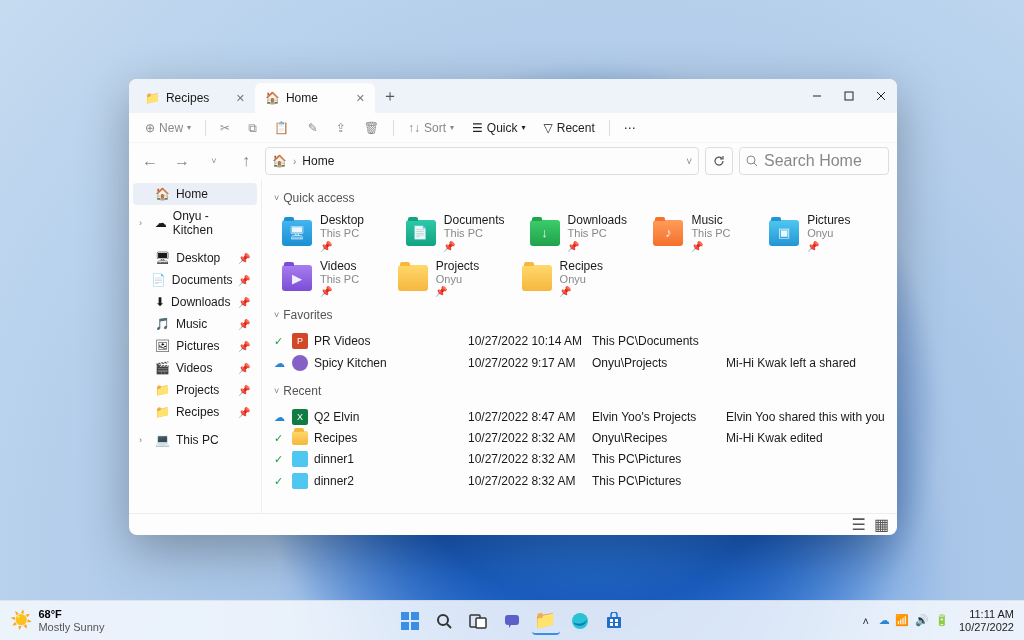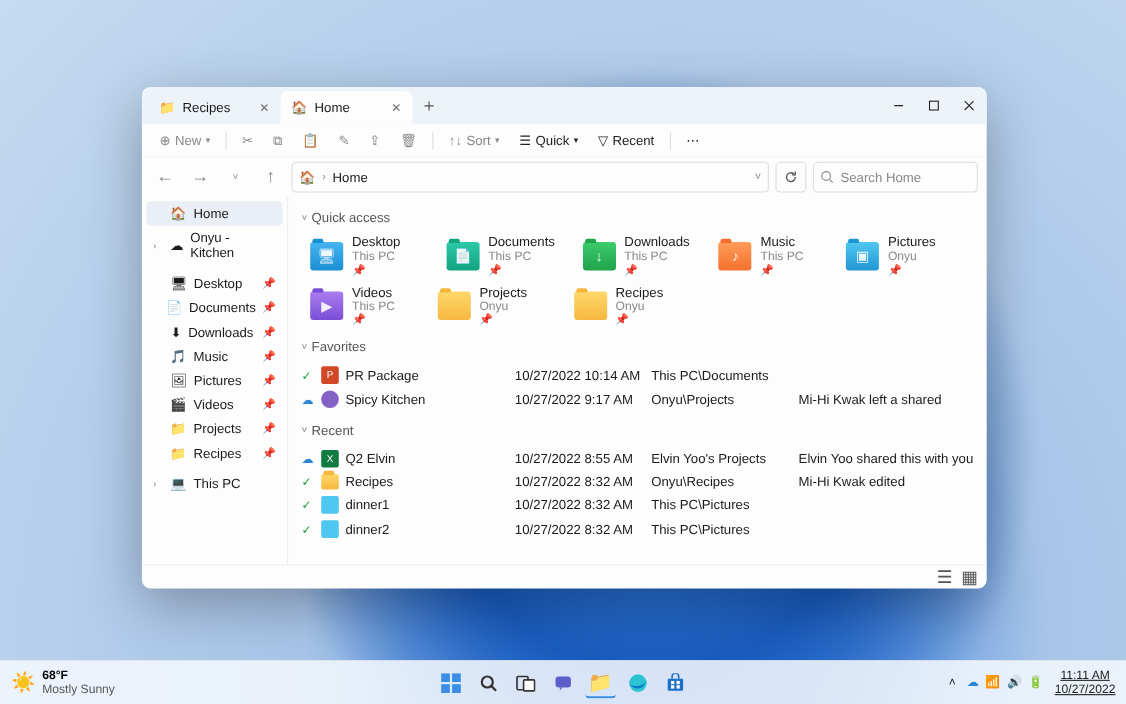--- a/index.html
+++ b/index.html
@@ -19,21 +19,21 @@
   .toolbar{height:30px;display:flex;align-items:center;padding:0 8px;gap:2px;border-bottom:1px solid rgba(0,0,0,.03);}
   .tbtn{padding:4px 8px;border-radius:4px;font-size:12px;color:#888;display:flex;align-items:center;gap:4px;}
   .tbtn.enabled{color:#222;}
   .sep{width:1px;height:16px;background:#ddd;margin:0 4px;}
   
   .addrrow{height:36px;display:flex;align-items:center;padding:0 8px;gap:6px;}
   .navarrow{width:26px;height:26px;display:flex;align-items:center;justify-content:center;color:#888;border-radius:4px;}
   .addrbar{flex:1;height:28px;border:1px solid #ddd;border-radius:4px;display:flex;align-items:center;padding:0 6px;gap:6px;font-size:12px;}
   .addrbar .chev{color:#888;font-size:10px;}
   .refresh{width:28px;height:28px;border:1px solid #ddd;border-radius:4px;display:flex;align-items:center;justify-content:center;}
-  .search{width:150px;height:28px;border:1px solid #ddd;border-radius:4px;display:flex;align-items:center;padding:0 6px;gap:6px;color:#888;font-size:12px;}
+  .search{width:150px;height:28px;border:1px solid #ddd;border-radius:4px;display:flex;align-items:center;padding:0 6px;gap:6px;color:#888;font-size:16px;}
   
   .body{flex:1;display:flex;overflow:hidden;}
   .sidebar{width:133px;border-right:1px solid #eee;padding:4px;overflow-y:auto;}
   .sb-item{display:flex;align-items:center;gap:6px;padding:4px 6px;font-size:12px;border-radius:4px;position:relative;}
   .sb-item.active{background:#eaeef6;}
   .sb-item .expand{width:10px;color:#777;font-size:9px;}
   .sb-item .pin{margin-left:auto;color:#bbb;font-size:10px;}
   .sb-group{margin-top:6px;}
   .content{flex:1;overflow-y:auto;padding:8px 12px;font-size:12px;}
   .section-hdr{display:flex;align-items:center;gap:4px;color:#555;margin:4px 0 8px;}
@@ -50,21 +50,21 @@
   .row .name .status.cloud{color:#2a85d4;}
   .file-icon{width:16px;height:16px;display:inline-block;border-radius:2px;}
   
   .statusbar{height:22px;border-top:1px solid #eee;display:flex;align-items:center;justify-content:flex-end;padding:0 8px;gap:8px;color:#555;}
   
   .taskbar{position:absolute;bottom:0;left:0;right:0;height:40px;background:rgba(243,247,253,.88);backdrop-filter:blur(20px);display:flex;align-items:center;border-top:1px solid rgba(0,0,0,.05);}
   .taskbar .tb-center{position:absolute;left:50%;transform:translateX(-50%);display:flex;gap:6px;}
   .taskbar .tb-icon{width:28px;height:28px;display:flex;align-items:center;justify-content:center;border-radius:4px;}
   .weather{display:flex;align-items:center;gap:6px;padding:0 10px;font-size:11px;line-height:1.1;}
   .tray{margin-left:auto;display:flex;align-items:center;gap:10px;padding:0 10px;font-size:11px;color:#222;}
-  .tray .clock{text-align:center;line-height:1.1;text-decoration:underline;}
+  .tray .clock{text-align:right;line-height:1.1;}
   .tray-icons{display:flex;gap:6px;align-items:center;}
   svg{display:block;}
   
   .folder{background:linear-gradient(#ffd86b,#f6b73e);position:relative;}
   .folder::before{content:'';position:absolute;top:-3px;left:2px;width:10px;height:4px;background:#f6b73e;border-radius:2px 2px 0 0;}
   .folder.blue{background:linear-gradient(#45b5f0,#1a8fd4);}
   .folder.blue::before{background:#1a8fd4;}
   .folder.teal{background:linear-gradient(#2dc9a8,#12a380);}
   .folder.teal::before{background:#12a380;}
   .folder.green{background:linear-gradient(#3ccc6b,#1fa34b);}
@@ -341,21 +341,21 @@
 
       <div class="section-hdr">
           <span class="caret">˅</span>
           <span>Favorites</span>
         </div>
       <div id="fav-rows">
           <div class="row">
             <div class="name">
               <span class="status">✓</span>
               <span class="file-icon" style="background:#d24726;color:#fff;font-size:9px;text-align:center;line-height:16px;">P</span>
-              <span>PR Package</span>
+              <span>PR Videos</span>
             </div>
             <div>10/27/2022 10:14 AM</div>
             <div>This PC\Documents</div>
             <div></div>
           </div>
           <div class="row">
             <div class="name">
               <span class="status cloud">☁</span>
               <span class="file-icon" style="background:#8661c5;border-radius:50%;"></span>
               <span>Spicy Kitchen</span>
@@ -370,21 +370,21 @@
           <span class="caret">˅</span>
           <span>Recent</span>
         </div>
       <div id="rec-rows">
           <div class="row">
             <div class="name">
               <span class="status cloud">☁</span>
               <span class="file-icon" style="background:#107c41;color:#fff;font-size:9px;text-align:center;line-height:16px;">X</span>
               <span>Q2 Elvin</span>
             </div>
-            <div>10/27/2022 8:55 AM</div>
+            <div>10/27/2022 8:47 AM</div>
             <div>Elvin Yoo's Projects</div>
             <div>Elvin Yoo shared this with you</div>
           </div>
           <div class="row">
             <div class="name">
               <span class="status">✓</span>
               <span class="file-icon folder" style="width:16px;height:14px;"></span>
               <span>Recipes</span>
             </div>
             <div>10/27/2022 8:32 AM</div>

